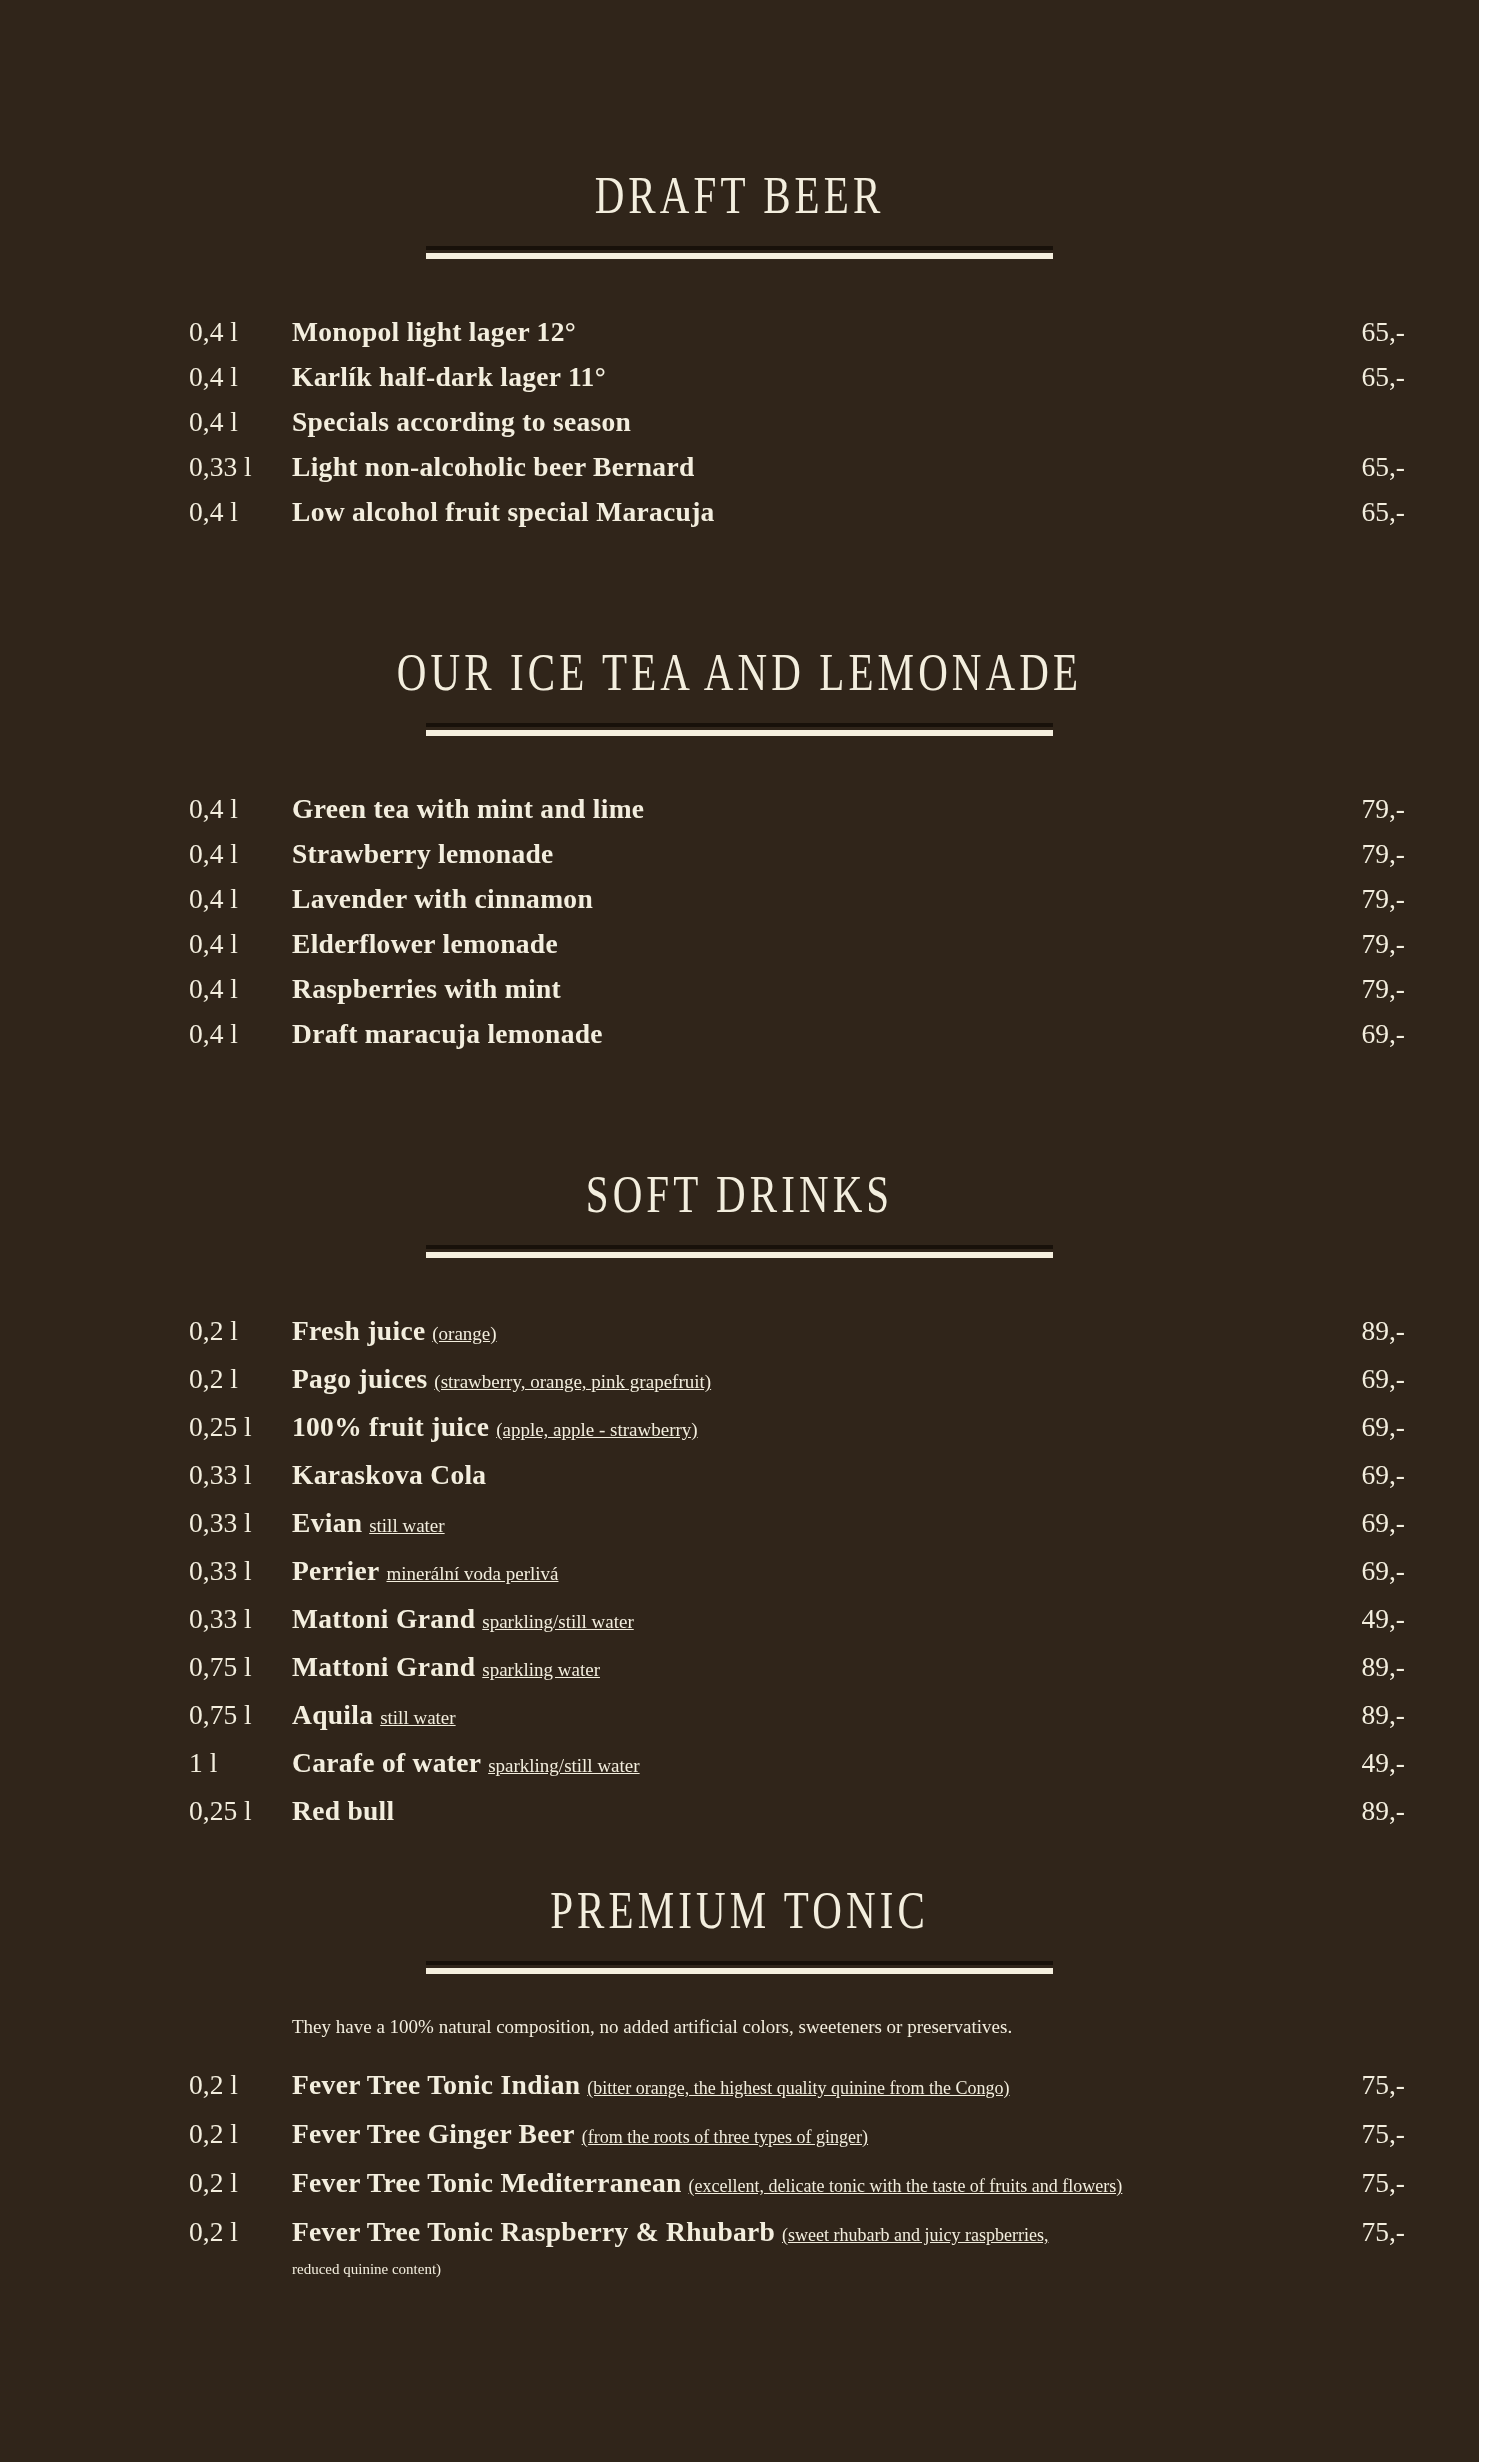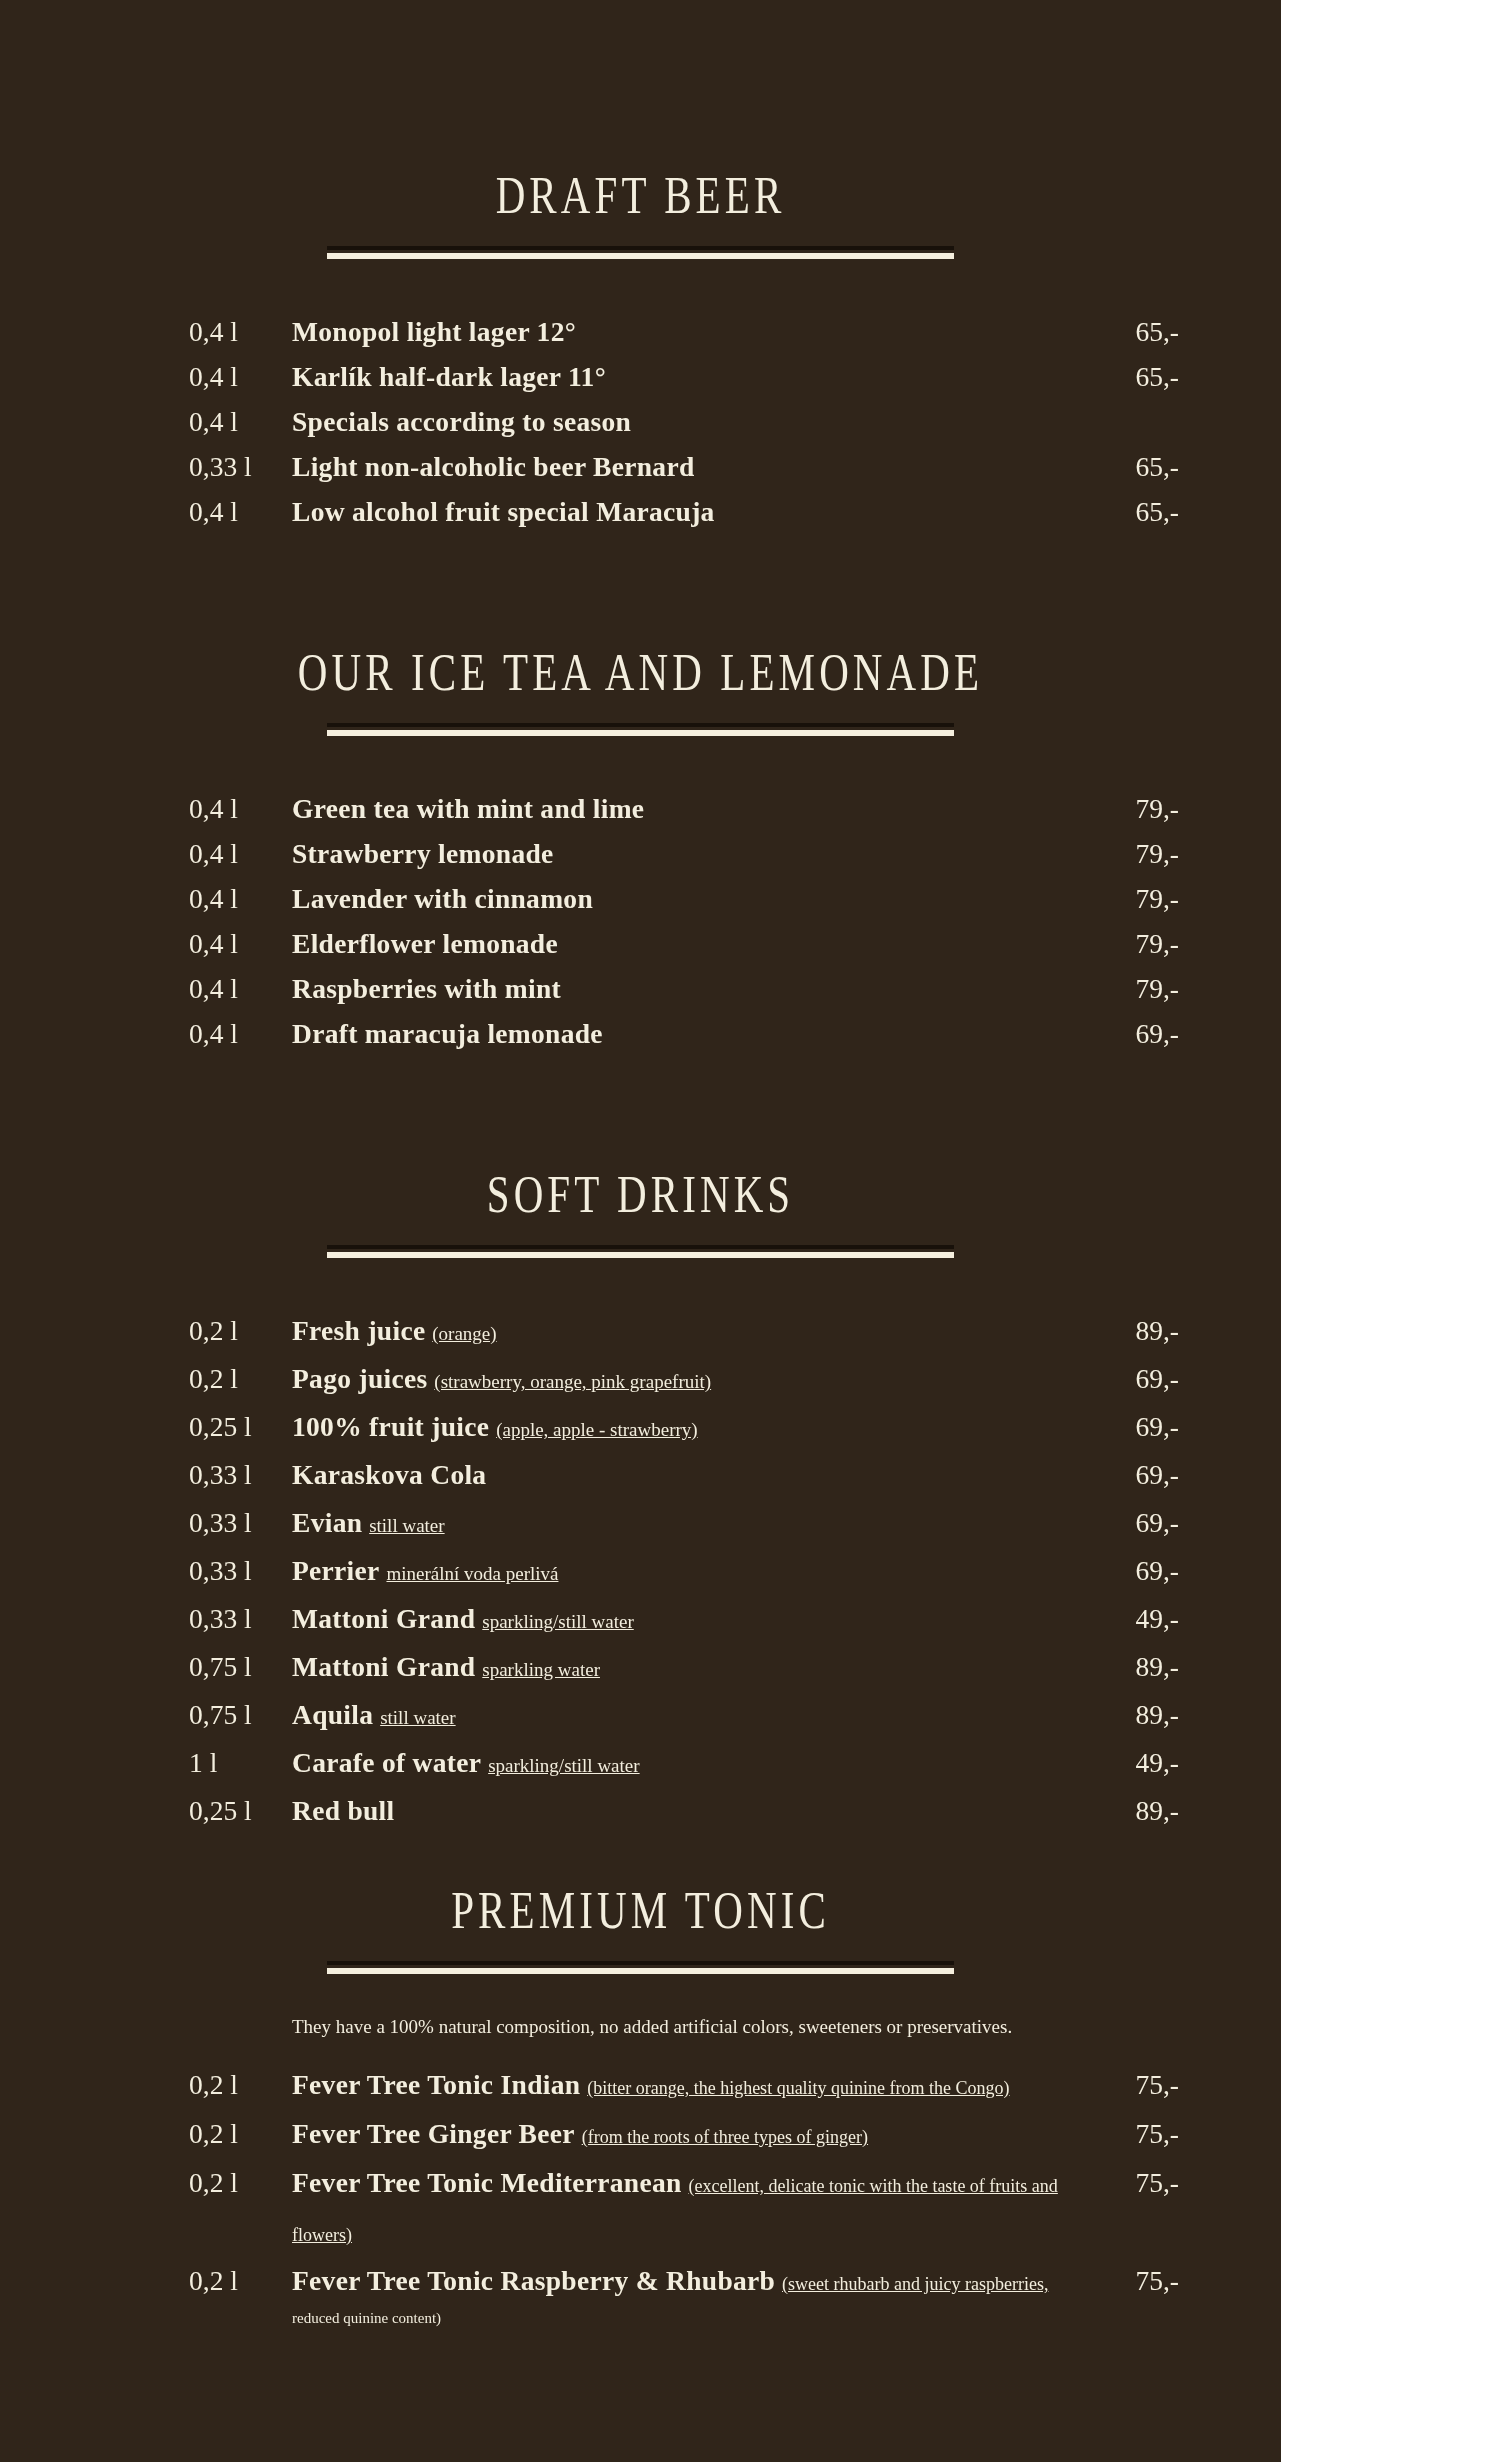--- a/index.html
+++ b/index.html
@@ -1,36 +1,36 @@
 <!DOCTYPE html>
 <html style="--background: #30251A; --text: #F3EEDE; --divider-dark: #18110A; --divider-light: #F5EFDE;font-size:11px"><head>
 <meta charset="utf-8">
 <style>
   html,body{margin:0;padding:0;}
   .page{
     position:relative;
-    width:1281px;height:2462px;
+    width:1479px;height:2462px;
     background:var(--background,#30251A);
     color:var(--text,#F3EEDE);
     font-family:"Liberation Serif","DejaVu Serif",serif;
     overflow:hidden;
   }
   .section{position:absolute;left:0;right:0;}
   .s1{top:164px}.s2{top:641px}.s3{top:1163px}.s4{top:1879px}
   .section-title{
     margin:0;font-weight:normal;
     font-size:41px;letter-spacing:4.1px;line-height:1.2;
     text-align:center;
     transform:scaleY(1.28);transform-origin:center top;
   }
   .divider{width:627px;margin:33px auto 0;}
   .divider-dark{height:4.1px;background:var(--divider-dark,#18110A);}
   .divider-gap{height:2.8px;}
   .divider-light{height:6.2px;background:var(--divider-light,#F5EFDE);}
-  .items{margin:50px 102px 0 189px;}
+  .items{margin:50px 74px 0 189px;}
   .row{display:flex;align-items:baseline;}
   .row > *{line-height:45px;}
   .vol{flex:0 0 103px;font-size:27.5px;}
   .nm{flex:1 1 auto;font-size:27.5px;}
   .nm b{font-weight:bold;letter-spacing:0.3px;}
   .ds{font-size:19px;font-weight:normal;text-decoration:underline;}
   .s4 .ds{font-size:18px;}
   .ds2{display:block;font-size:15px;line-height:32px;margin-top:-5.5px;}
   .price{flex:0 0 89px;font-size:27.5px;text-align:right;}
   .intro{margin:37px 182px 0 292px;font-size:19px;line-height:32px;}

